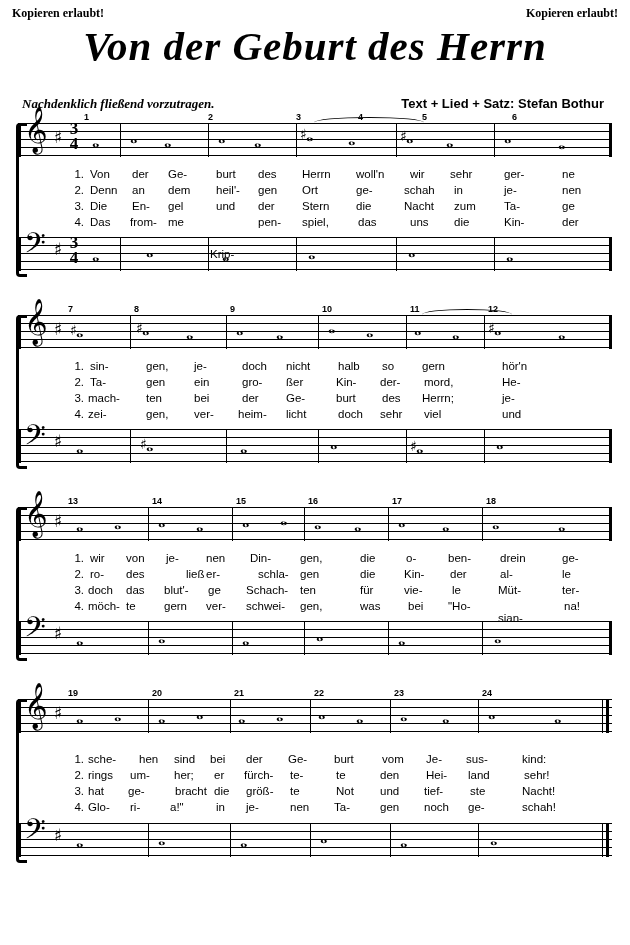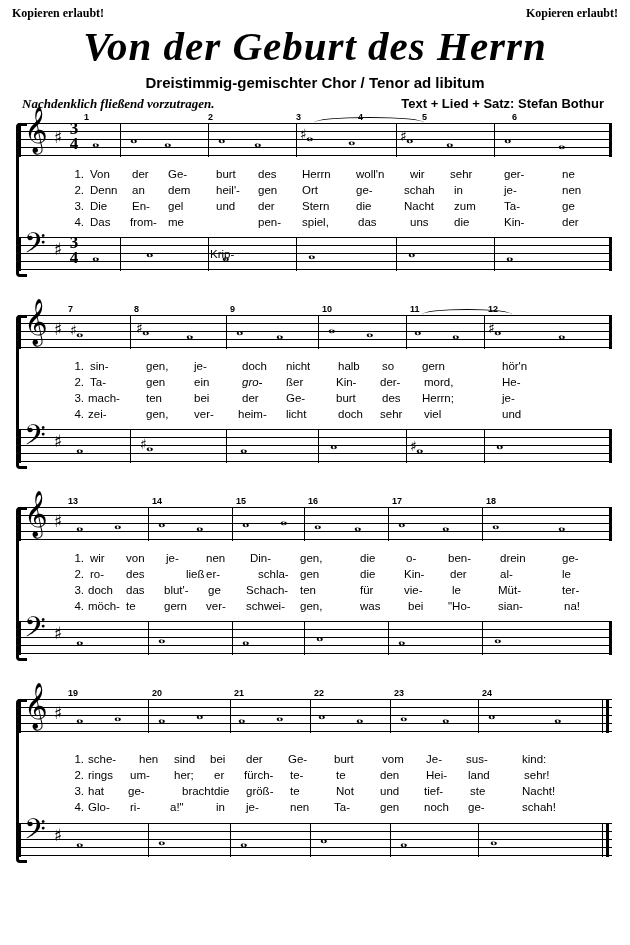--- a/index.html
+++ b/index.html
@@ -193,21 +193,20 @@
   }
 </style>
 </head>
 <body>
 
 <div class="page">
 
   <div class="hdr-left">Kopieren erlaubt!</div>
   <div class="hdr-right">Kopieren erlaubt!</div>
   <div class="title">Von der Geburt des Herrn</div>
-  <div class="subtitle">Dreistimmig-gemischter Chor / Tenor ad libitum</div>
   <div class="tempo">Nachdenklich fließend vorzutragen.</div>
   <div class="credit">Text + Lied + Satz: Stefan Bothur</div>
 
   <div class="system" style="top:115px; height:170px;">
 
     <div class="brace" style="top:8px; height:148px;"></div>
 
     <div class="staff" style="top:8px; height:34px;">
       <div class="line" style="top:0px;"></div>
       <div class="line" style="top:8px;"></div>
@@ -421,21 +420,21 @@
     <span class="syl" style="left:320px;">halb</span>
     <span class="syl" style="left:364px;">so</span>
     <span class="syl" style="left:404px;">gern</span>
     <span class="syl" style="left:484px;">hör'n</span>
   </div>
   <div class="lyricline" style="top:376px;">
     <span class="vnum">2.</span>
     <span class="syl" style="left:72px;">Ta-</span>
     <span class="syl" style="left:128px;">gen</span>
     <span class="syl" style="left:176px;">ein</span>
-    <span class="syl" style="left:224px;font-style:italic;">gro-</span>
+    <span class="syl" style="left:224px;">gro-</span>
     <span class="syl" style="left:268px;">ßer</span>
     <span class="syl" style="left:318px;">Kin-</span>
     <span class="syl" style="left:362px;">der-</span>
     <span class="syl" style="left:406px;">mord,</span>
     <span class="syl" style="left:484px;">He-</span>
   </div>
   <div class="lyricline" style="top:392px;">
     <span class="vnum">3.</span>
     <span class="syl" style="left:70px;">mach-</span>
     <span class="syl" style="left:128px;">ten</span>
@@ -572,21 +571,21 @@
     <span class="vnum">4.</span>
     <span class="syl" style="left:70px;">möch-</span>
     <span class="syl" style="left:108px;">te</span>
     <span class="syl" style="left:146px;">gern</span>
     <span class="syl" style="left:188px;">ver-</span>
     <span class="syl" style="left:228px;">schwei-</span>
     <span class="syl" style="left:282px;">gen,</span>
     <span class="syl" style="left:342px;">was</span>
     <span class="syl" style="left:390px;">bei</span>
     <span class="syl" style="left:430px;">"Ho-</span>
-    <span class="syl" style="left:480px;">sian-</span>
+    <span class="syl" style="left:480px;margin-top:12px;">sian-</span>
     <span class="syl" style="left:546px;">na!</span>
   </div>
 
   <div class="system" style="top:691px; height:180px;">
     <div class="brace" style="top:8px; height:158px;"></div>
 
     <div class="staff" style="top:8px; height:34px;">
       <div class="line" style="top:0px;"></div>
       <div class="line" style="top:8px;"></div>
       <div class="line" style="top:16px;"></div>
@@ -676,21 +675,21 @@
     <span class="syl" style="left:318px;">te</span>
     <span class="syl" style="left:362px;">den</span>
     <span class="syl" style="left:408px;">Hei-</span>
     <span class="syl" style="left:450px;">land</span>
     <span class="syl" style="left:506px;">sehr!</span>
   </div>
   <div class="lyricline" style="top:785px;">
     <span class="vnum">3.</span>
     <span class="syl" style="left:70px;">hat</span>
     <span class="syl" style="left:110px;">ge-</span>
-    <span class="syl" style="left:152px;padding-left:12px;">bracht</span>
+    <span class="syl" style="left:145px;padding-left:12px;">bracht</span>
     <span class="syl" style="left:196px;">die</span>
     <span class="syl" style="left:228px;">größ-</span>
     <span class="syl" style="left:272px;">te</span>
     <span class="syl" style="left:318px;">Not</span>
     <span class="syl" style="left:362px;">und</span>
     <span class="syl" style="left:406px;">tief-</span>
     <span class="syl" style="left:452px;">ste</span>
     <span class="syl" style="left:504px;">Nacht!</span>
   </div>
   <div class="lyricline" style="top:801px;">

